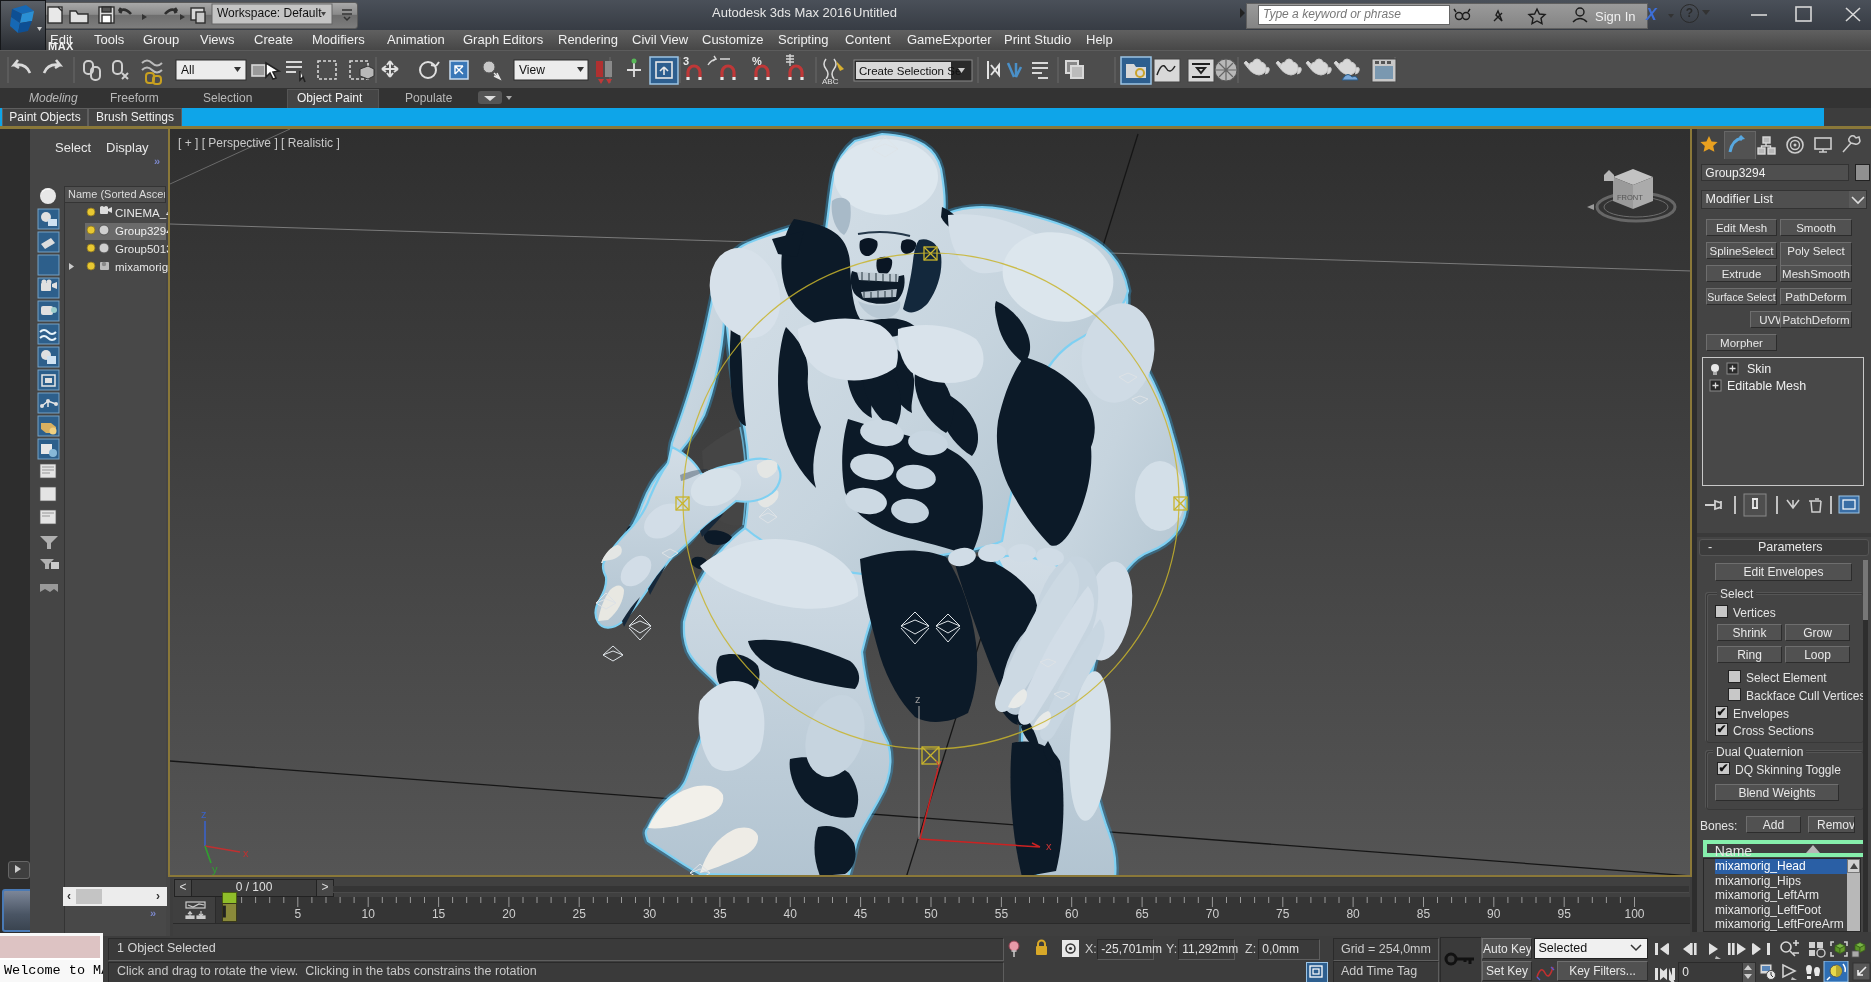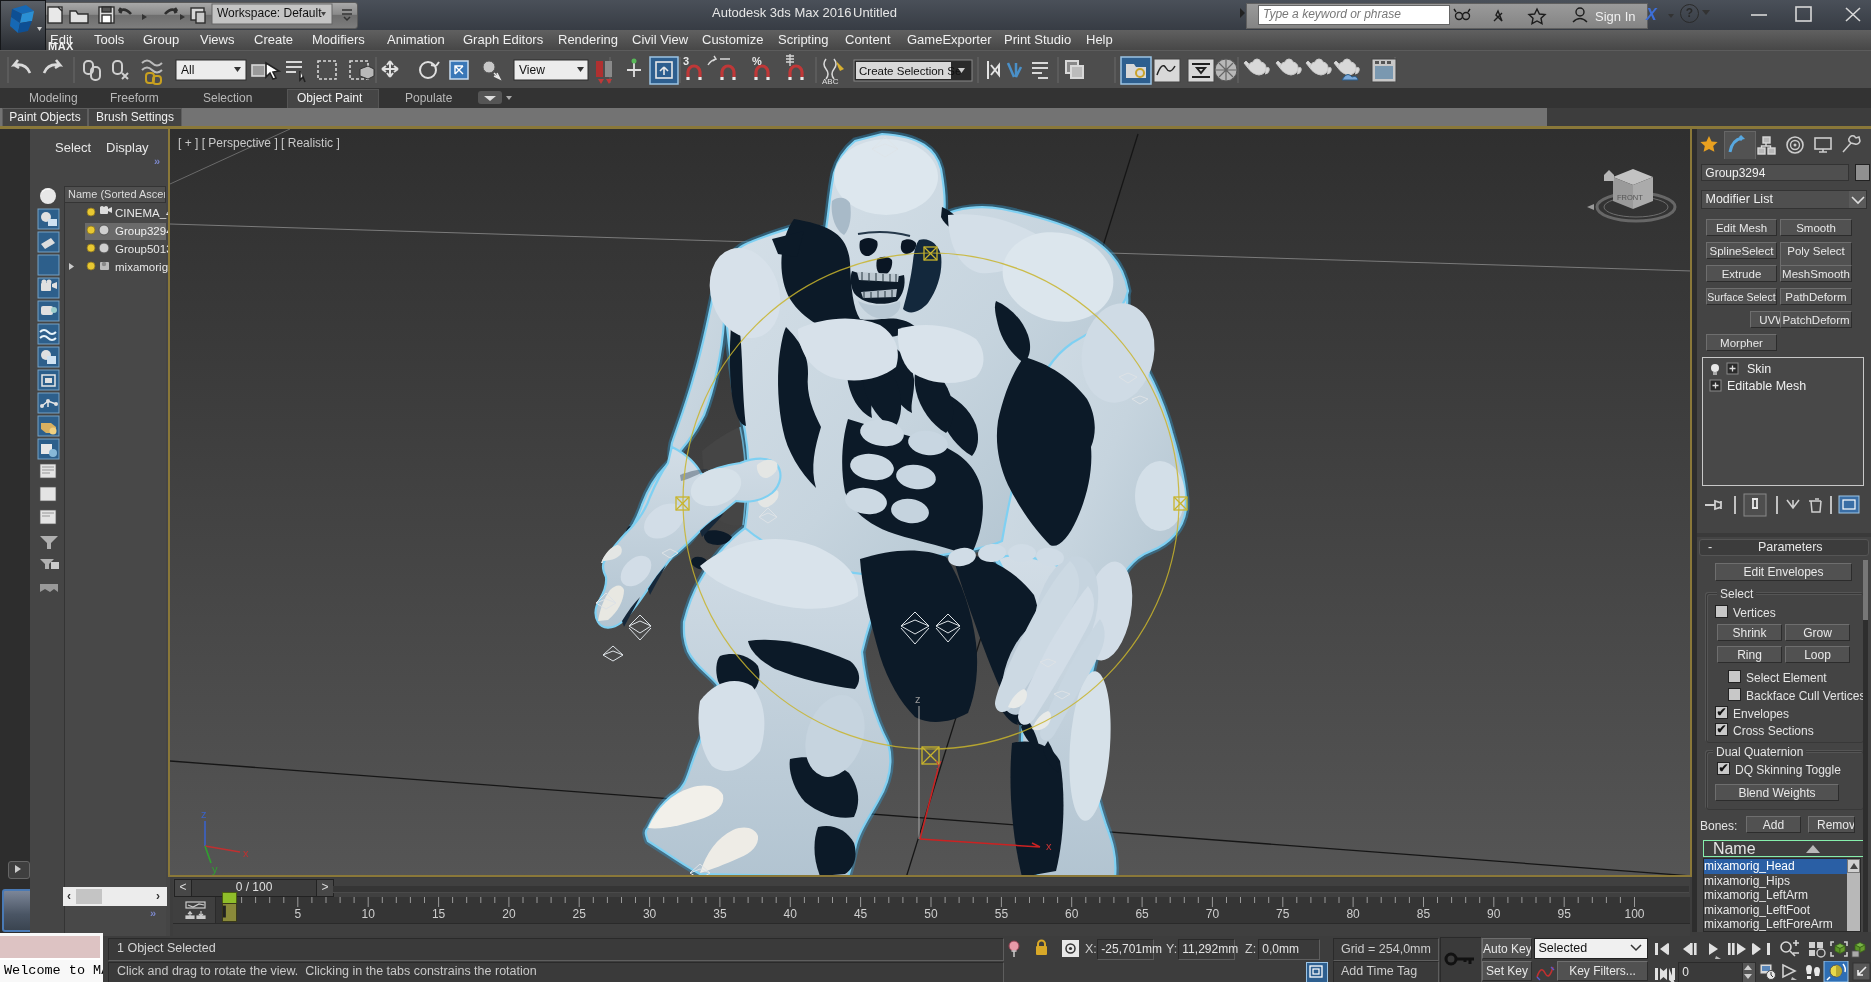--- a/index.html
+++ b/index.html
@@ -6,21 +6,21 @@
 body{width:1871px;height:982px;position:relative;overflow:hidden;background:#3d3d3d;
  font-family:"Liberation Sans",sans-serif;-webkit-font-smoothing:antialiased;}
 .abs{position:absolute;}
 
 #titlebar{left:0;top:0;width:1871px;height:30px;background:linear-gradient(#4a5059,#373c44);}
 #menubar{left:0;top:30px;width:1871px;height:20px;background:linear-gradient(#606060,#474747);
  color:#f0f0f0;font-size:13px;}
 #menubar span{position:absolute;top:2px;}
 #toolbar{left:0;top:50px;width:1871px;height:38px;background:#4d4d4d;border-top:1px solid #5c5c5c;}
 #ribbontabs{left:0;top:88px;width:1871px;height:20px;background:#333333;color:#b8b8b8;font-size:12px;}
-#painttabs{left:0;top:108px;width:1547px;height:19px;background:#737373;}
+#painttabs{left:0;top:108px;width:1807px;height:19px;background:#0ea5e9;padding-left:17px;}
 #oliveline{left:0;top:126px;width:1871px;height:3px;background:#8a7839;}
 
 #leftstrip{left:0;top:129px;width:30px;height:808px;background:#2d2d2d;}
 #explorer{left:30px;top:129px;width:140px;height:808px;background:#454545;}
 
 #viewport{left:170px;top:129px;width:1520px;height:746px;background:linear-gradient(#2f2f2f,#555555);}
 #vpborder{left:168px;top:127px;width:1524px;height:750px;border:2px solid #8a7839;box-sizing:border-box;}
 
 #timeslider{left:173px;top:878px;width:1517px;height:19px;background:#404040;}
 #rulerarea{left:173px;top:897px;width:1517px;height:26px;background:#353535;}
@@ -223,21 +223,21 @@
   <path d="M1344 26 q4 -5 8 0 q5 -2 6 3 l-16 0 z" fill="#7aa8d8" stroke="#2a5d8a"></path>
   <rect x="1372" y="8" width="24" height="23" fill="#c8c8c8" stroke="#444"></rect>
   <rect x="1375" y="15" width="18" height="13" fill="#7a98b0"></rect>
   <rect x="1375" y="10" width="4" height="3" fill="#555"></rect>
       <rect x="1381" y="10" width="4" height="3" fill="#555"></rect>
       <rect x="1387" y="10" width="4" height="3" fill="#555"></rect>
  </svg>
 </div>
 <div class="abs" id="ribbontabs">
  <div class="abs" style="left:287px;top:1px;width:90px;height:19px;background:#454545;border:1px solid #555;border-bottom:none;"></div>
- <span class="abs" style="left:29px;top:3px;">Modeling</span>
+ <span class="abs" style="left:29px;top:3px;font-style:italic;">Modeling</span>
  <span class="abs" style="left:110px;top:3px;">Freeform</span>
  <span class="abs" style="left:203px;top:3px;">Selection</span>
  <span class="abs" style="left:297px;top:3px;color:#f2f2f2;">Object Paint</span>
  <span class="abs" style="left:405px;top:3px;">Populate</span>
  <svg class="abs" style="left:478px;top:3px;" width="36" height="14">
       <rect x="0" y="0" width="24" height="13" rx="3" fill="#555"></rect>
       <path d="M6 5 l6 5 l6 -5 z" fill="#ddd"></path>
       <path d="M28 5 l6 0 l-3 4 z" fill="#aaa"></path>
     </svg>
 </div>
@@ -902,25 +902,25 @@
  <div class="cb" style="left:18px;top:594px;">✔</div>
     <span class="cblbl" style="left:36px;top:595px;">Cross Sections</span>
  <div class="grpbox" style="left:9px;top:622px;width:156px;height:57px;"></div>
  <div class="grplbl" style="left:16px;top:616px;">Dual Quaternion</div>
  <div class="cb" style="left:20px;top:633px;">✔</div>
     <span class="cblbl" style="left:38px;top:634px;">DQ Skinning Toggle</span>
  <div class="btn3d" style="left:18px;top:655px;width:124px;height:17px;line-height:16px;">Blend Weights</div>
  <span class="cblbl" style="left:3px;top:690px;">Bones:</span>
  <div class="btn3d" style="left:49px;top:687px;width:55px;height:17px;line-height:16px;">Add</div>
  <div class="btn3d" style="left:111px;top:687px;width:47px;height:17px;line-height:16px;padding-left:8px;">Remove</div>
- <div class="abs" style="left:6px;top:711px;width:165px;height:17px;background:#3f3f3f;border:1px solid #86efac;box-sizing:border-box;color:#e4e4e4;font-size:16px;line-height:15px;">&nbsp;&nbsp;Name</div>
+ <div class="abs" style="left:6px;top:711px;width:165px;height:17px;background:#3f3f3f;border:4px solid #86efac;box-sizing:border-box;color:#e4e4e4;font-size:14px;line-height:15px;">&nbsp;&nbsp;Name</div>
  <svg class="abs" style="left:108px;top:715px;" width="16" height="10">
       <path d="M8 1 l7 8 h-14 z" fill="#b8b8b8"></path>
     </svg>
- <div class="abs" style="left:6px;top:729px;width:158px;height:74px;background:#434343;border:1px solid #282828;box-sizing:border-box;overflow:hidden;">
+ <div class="abs" style="left:6px;top:729px;width:158px;height:74px;background:#434343;border:1px solid #282828;box-sizing:border-box;overflow:hidden;padding-left:11px;">
   <div style="background:#2a5fa5;color:#fff;font-size:12px;height:14.5px;line-height:14px;">mixamorig_Head</div>
   <div style="color:#e8e8e8;font-size:12px;height:14.5px;line-height:14px;">mixamorig_Hips</div>
   <div style="color:#e8e8e8;font-size:12px;height:14.5px;line-height:14px;">mixamorig_LeftArm</div>
   <div style="color:#e8e8e8;font-size:12px;height:14.5px;line-height:14px;">mixamorig_LeftFoot</div>
   <div style="color:#e8e8e8;font-size:12px;height:14.5px;line-height:14px;">mixamorig_LeftForeArm</div>
  </div>
  <div class="abs" style="left:150px;top:730px;width:13px;height:72px;background:#b8b8b8;"></div>
  <div class="abs" style="left:150px;top:730px;width:13px;height:14px;background:#d0d0d0;border:1px solid #777;box-sizing:border-box;"></div>
  <svg class="abs" style="left:152px;top:733px;" width="10" height="8">
       <path d="M5 1 l4 6 h-8 z" fill="#444"></path>

